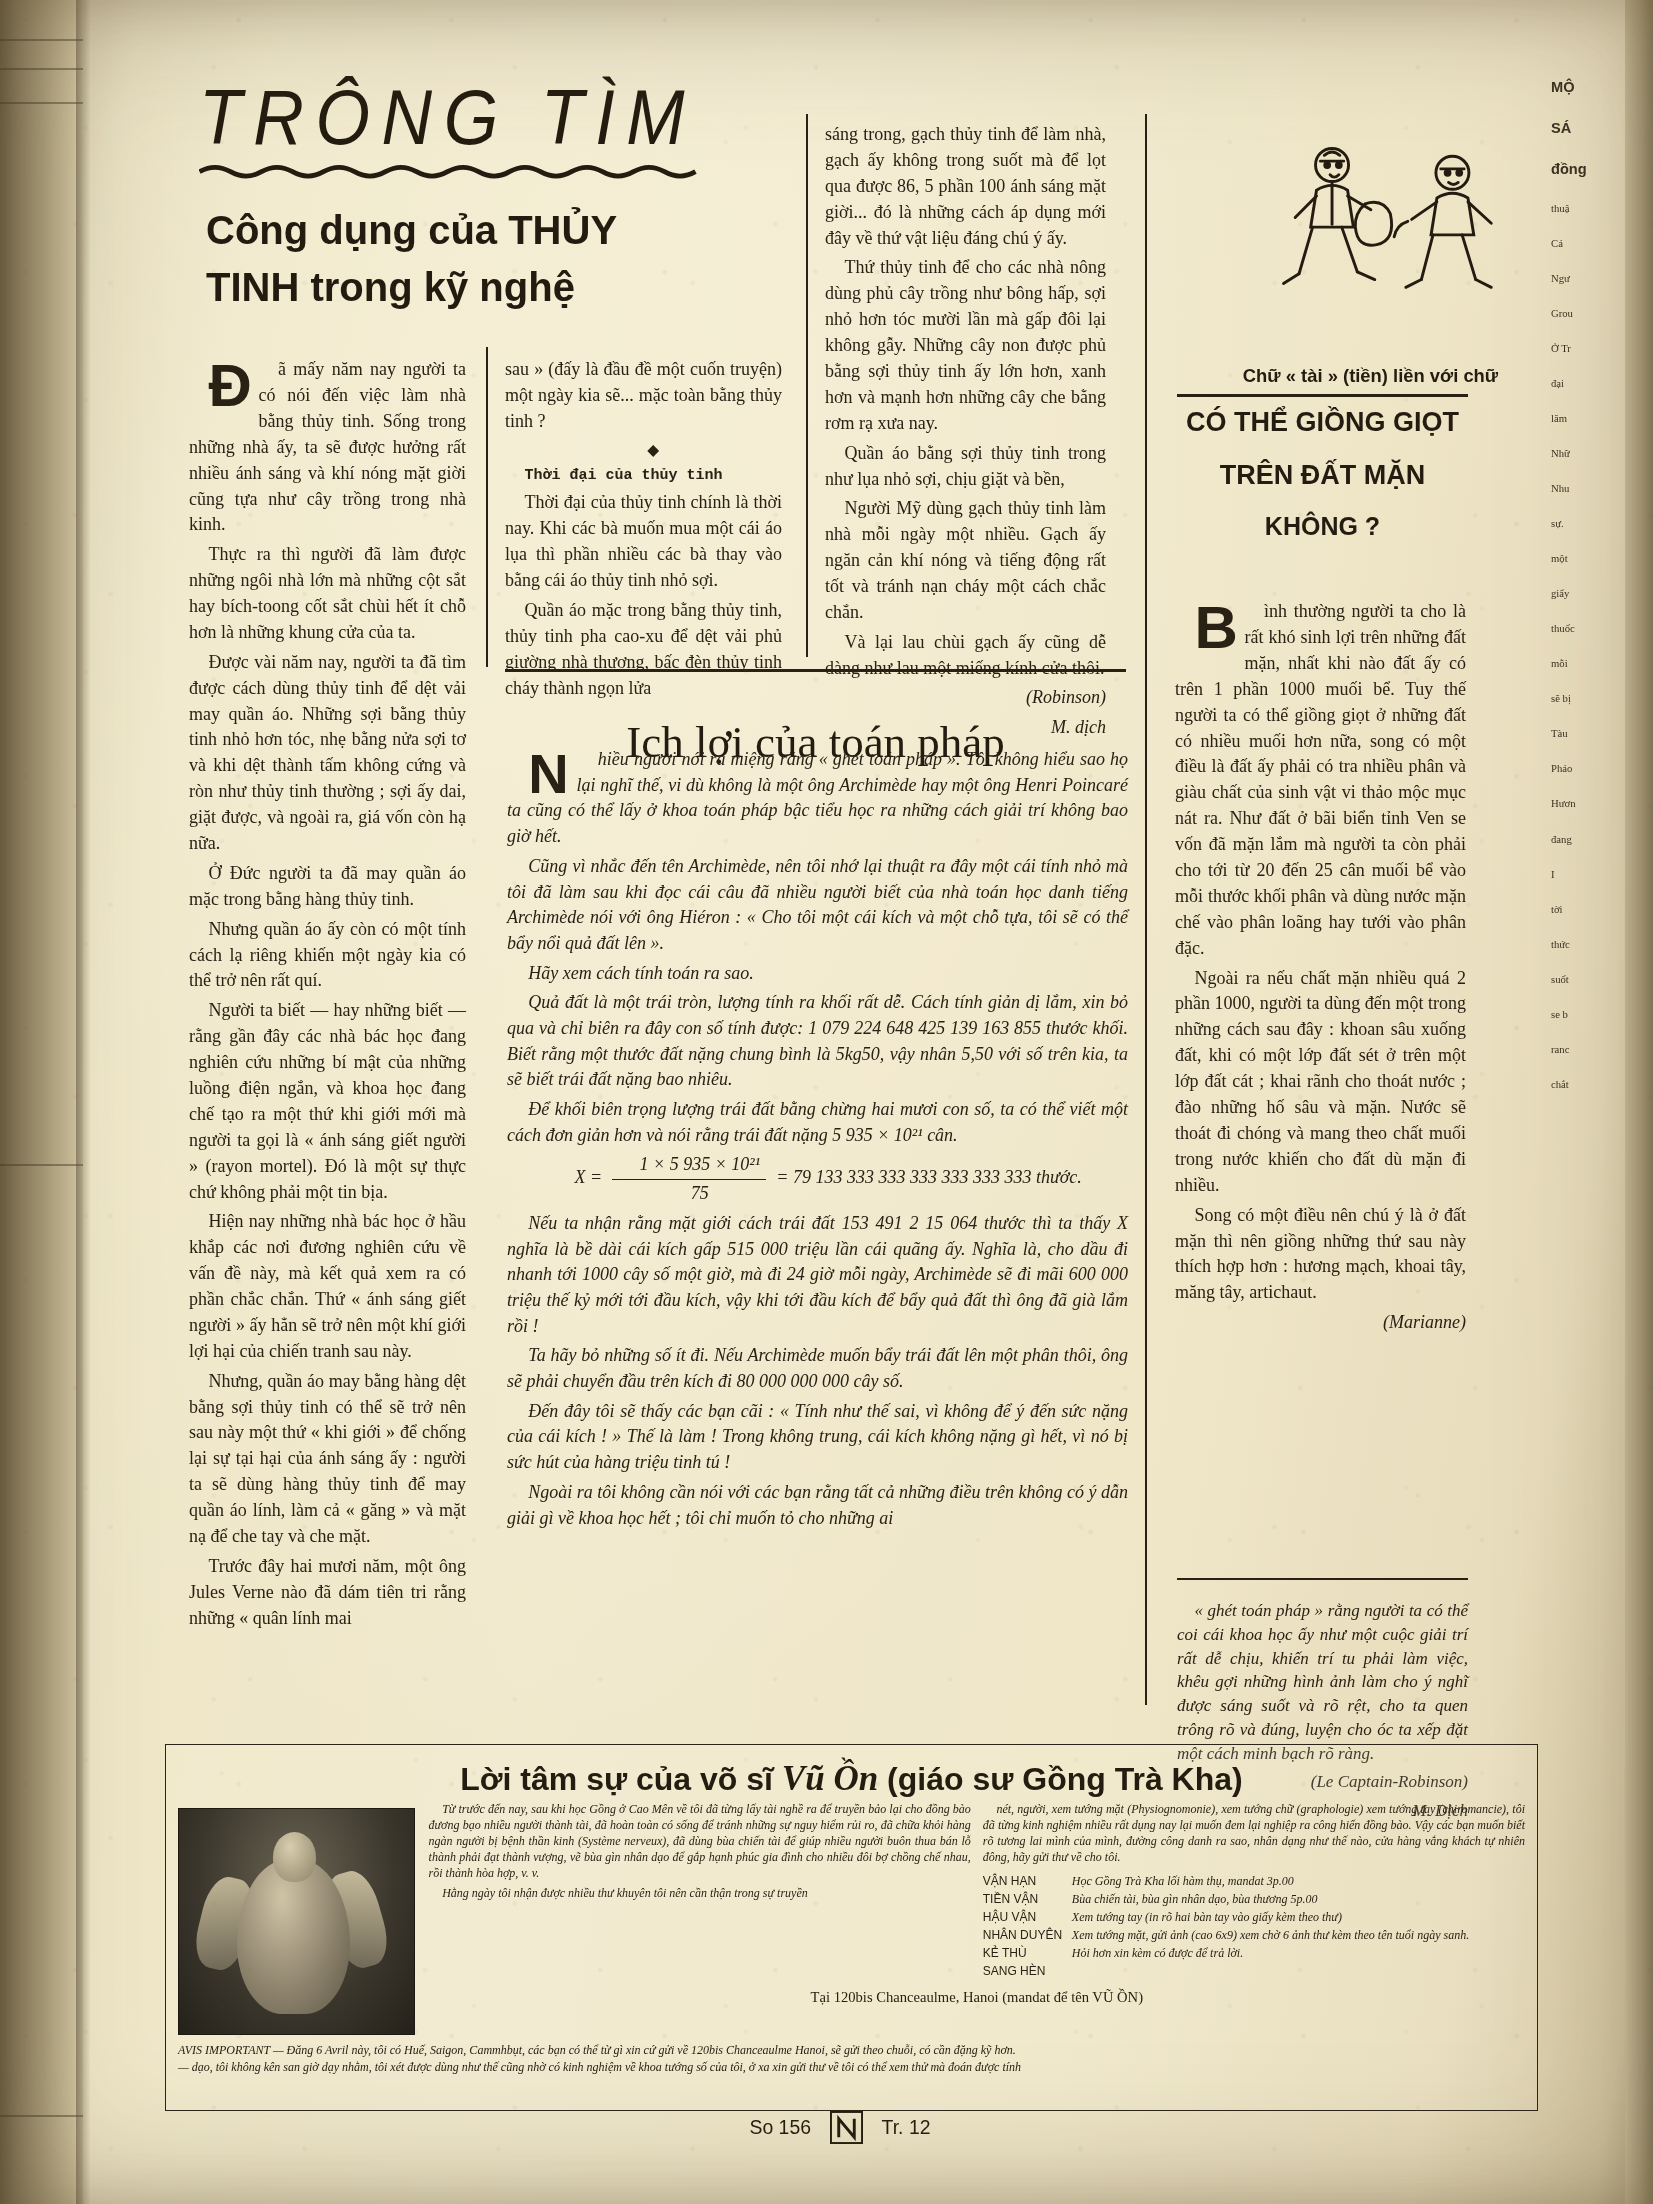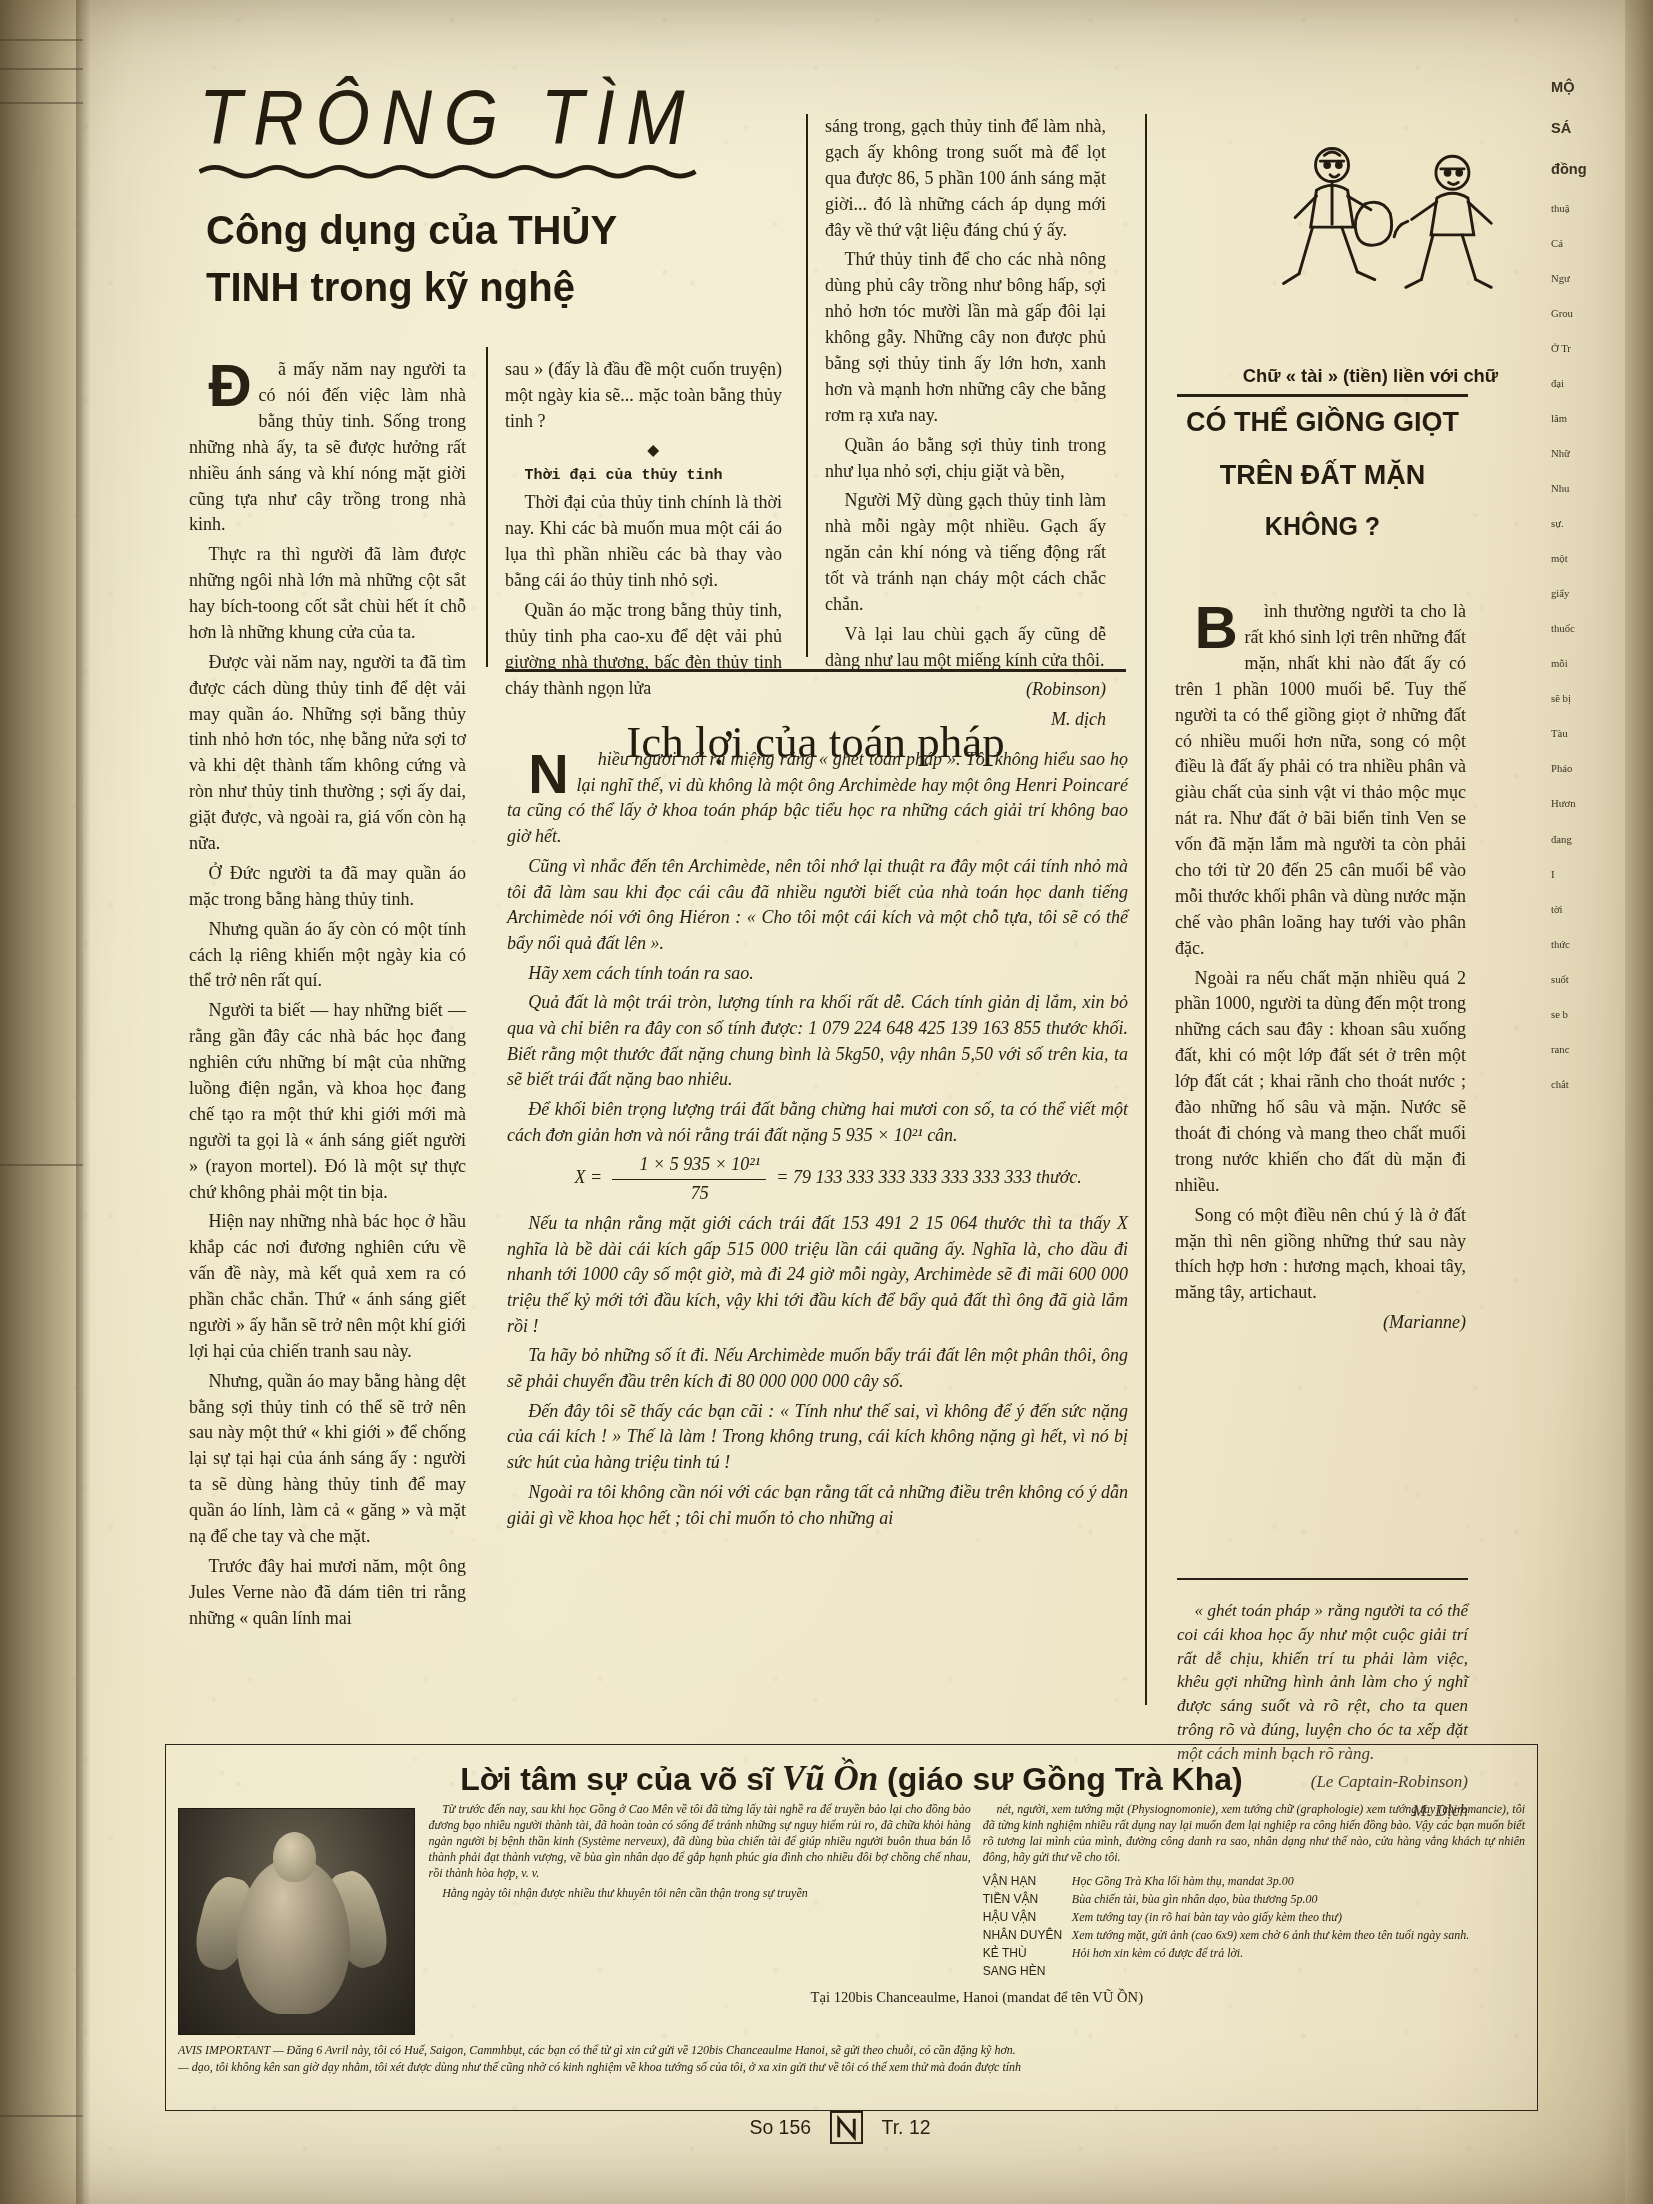--- a/index.html
+++ b/index.html
@@ -77,21 +77,21 @@
     font-size:39px; font-weight:700; line-height:1.42; color:#231b10;
   }
   .headline .big { font-size:40px; }
 
   
   .col { position:absolute; font-size:18px; line-height:1.44; text-align:justify; }
   .col p { margin:0 0 3.9px 0; text-indent:19.4px; }
   .col p.noind { text-indent:0; }
   .col1 { left:43px; top:301px; width:277px; }
   .col2 { left:359px; top:301px; width:277px; }
-  .col3 { left:679px; top:58px; width:281px; }
+  .col3 { left:679px; top:66px; width:281px; }
   .col4 { left:1029px; top:543px; width:291px; }
 
   .dropcap::first-letter {
     float:left; font-size:60px; line-height:.82; padding:3.9px 6.8px 0 0;
     font-family:"Liberation Sans", sans-serif; font-weight:700;
   }
   .subhead {
     font-family:Liberation Mono, monospace;
     font-weight:700; font-size:15px; margin:13.6px 0 7.8px 0; text-indent:0;
   }

